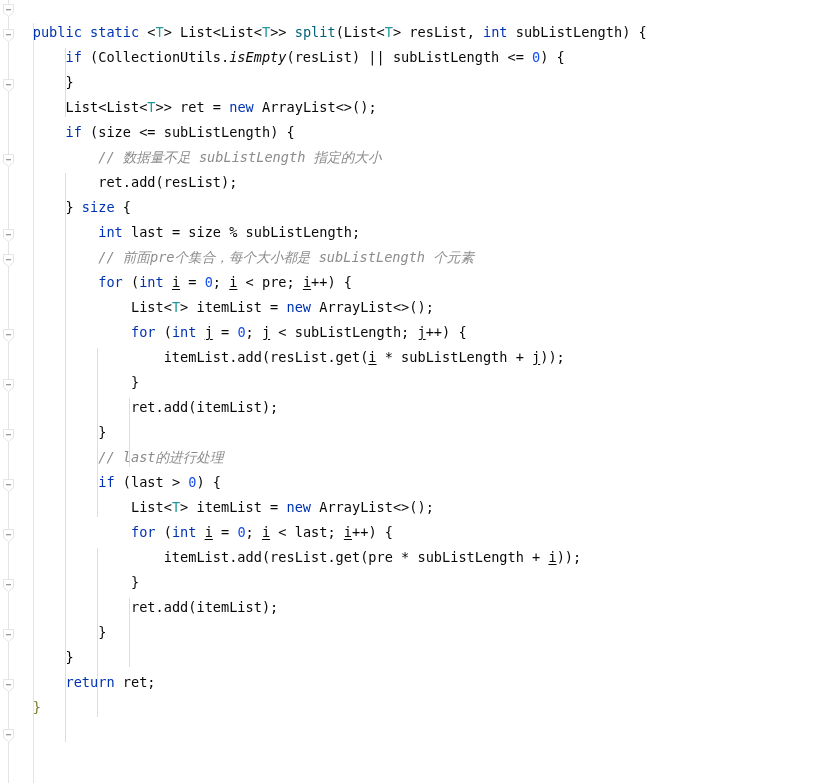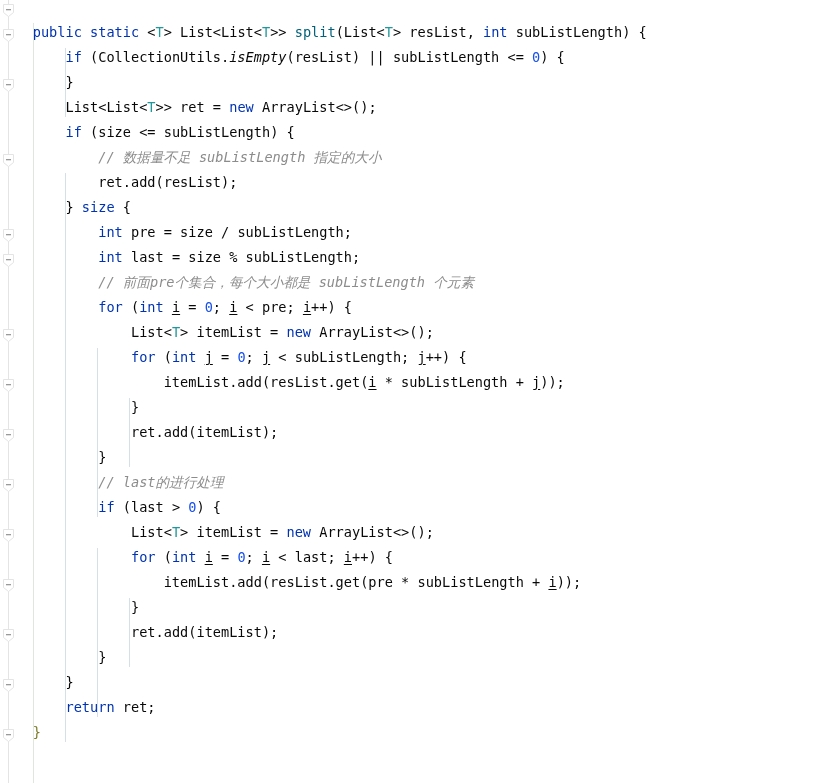--- a/index.html
+++ b/index.html
@@ -208,21 +208,20 @@
       </div>
     <div id="code-lines">
         <div class="code-line">    <span class="kw">public</span> <span class="kw">static</span> &lt;<span class="gen">T</span>&gt; <span class="plain">List</span>&lt;<span class="plain">List</span>&lt;<span class="gen">T</span>&gt;&gt; <span class="mth">split</span>(<span class="plain">List</span>&lt;<span class="gen">T</span>&gt; <span class="plain">resList</span>, <span class="kw">int</span> <span class="plain">subListLength</span>) {</div>
         <div class="code-line">        <span class="kw">if</span> (<span class="plain">CollectionUtils</span>.<span class="stmth">isEmpty</span>(<span class="plain">resList</span>) || <span class="plain">subListLength</span> &lt;= <span class="num">0</span>) {</div>
         <div class="code-line">        }</div>
         <div class="code-line">        <span class="plain">List</span>&lt;<span class="plain">List</span>&lt;<span class="gen">T</span>&gt;&gt; <span class="plain">ret</span> = <span class="kw">new</span> <span class="plain">ArrayList</span>&lt;&gt;();</div>
         <div class="code-line">        <span class="kw">if</span> (<span class="plain">size</span> &lt;= <span class="plain">subListLength</span>) {</div>
         <div class="code-line">            <span class="cmt">// </span><span class="cmt-cn">数据量不足</span><span class="cmt"> subListLength </span><span class="cmt-cn">指定的大小</span></div>
         <div class="code-line">            <span class="plain">ret</span>.<span class="plain">add</span>(<span class="plain">resList</span>);</div>
         <div class="code-line">        } <span class="kw">size</span> {</div>
-        <div class="code-line">            <span class="kw">int</span> <span class="plain">pre</span> = <span class="plain">size</span> / <span class="plain">subListLength</span>;</div>
         <div class="code-line">            <span class="kw">int</span> <span class="plain">last</span> = <span class="plain">size</span> % <span class="plain">subListLength</span>;</div>
         <div class="code-line">            <span class="cmt">// </span><span class="cmt-cn">前面</span><span class="cmt">pre</span><span class="cmt-cn">个集合，每个大小都是</span><span class="cmt"> subListLength </span><span class="cmt-cn">个元素</span></div>
         <div class="code-line">            <span class="kw">for</span> (<span class="kw">int</span> <span class="varu">i</span> = <span class="num">0</span>; <span class="varu">i</span> &lt; <span class="plain">pre</span>; <span class="varu">i</span>++) {</div>
         <div class="code-line">                <span class="plain">List</span>&lt;<span class="gen">T</span>&gt; <span class="plain">itemList</span> = <span class="kw">new</span> <span class="plain">ArrayList</span>&lt;&gt;();</div>
         <div class="code-line">                <span class="kw">for</span> (<span class="kw">int</span> <span class="varu">j</span> = <span class="num">0</span>; <span class="varu">j</span> &lt; <span class="plain">subListLength</span>; <span class="varu">j</span>++) {</div>
         <div class="code-line">                    <span class="plain">itemList</span>.<span class="plain">add</span>(<span class="plain">resList</span>.<span class="plain">get</span>(<span class="varu">i</span> * <span class="plain">subListLength</span> + <span class="varu">j</span>));</div>
         <div class="code-line">                }</div>
         <div class="code-line">                <span class="plain">ret</span>.<span class="plain">add</span>(<span class="plain">itemList</span>);</div>
         <div class="code-line">            }</div>
         <div class="code-line">            <span class="cmt">// last</span><span class="cmt-cn">的进行处理</span></div>

